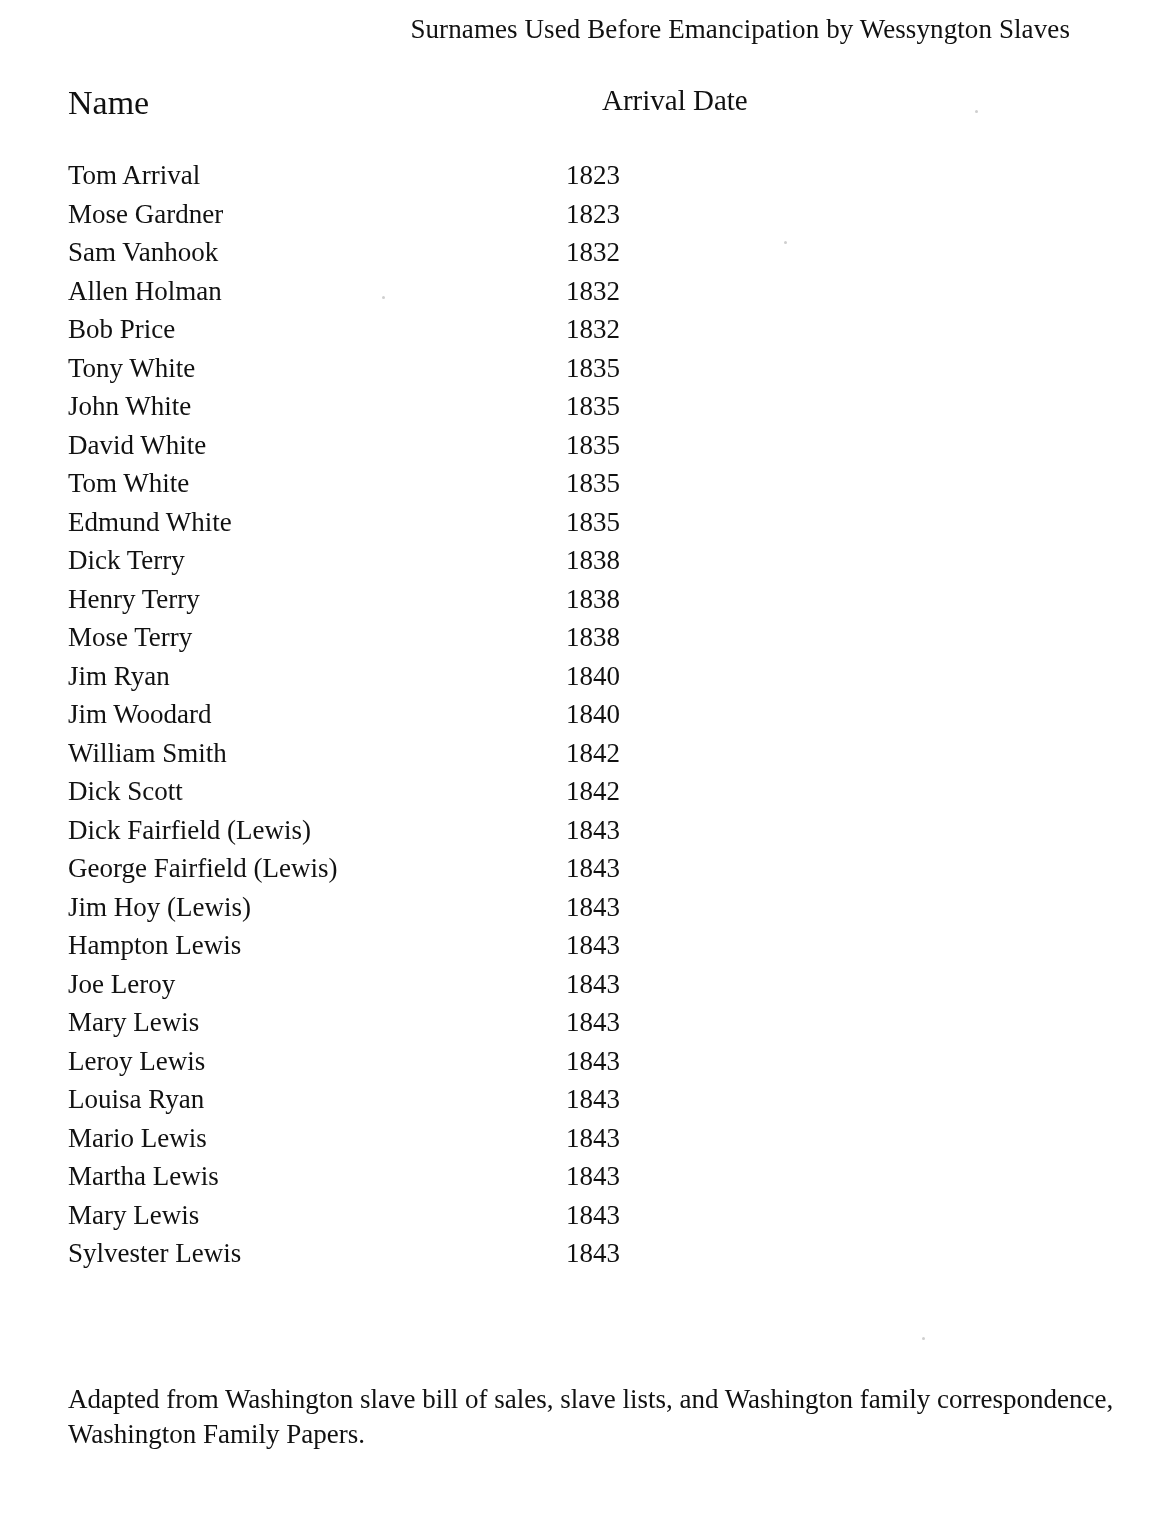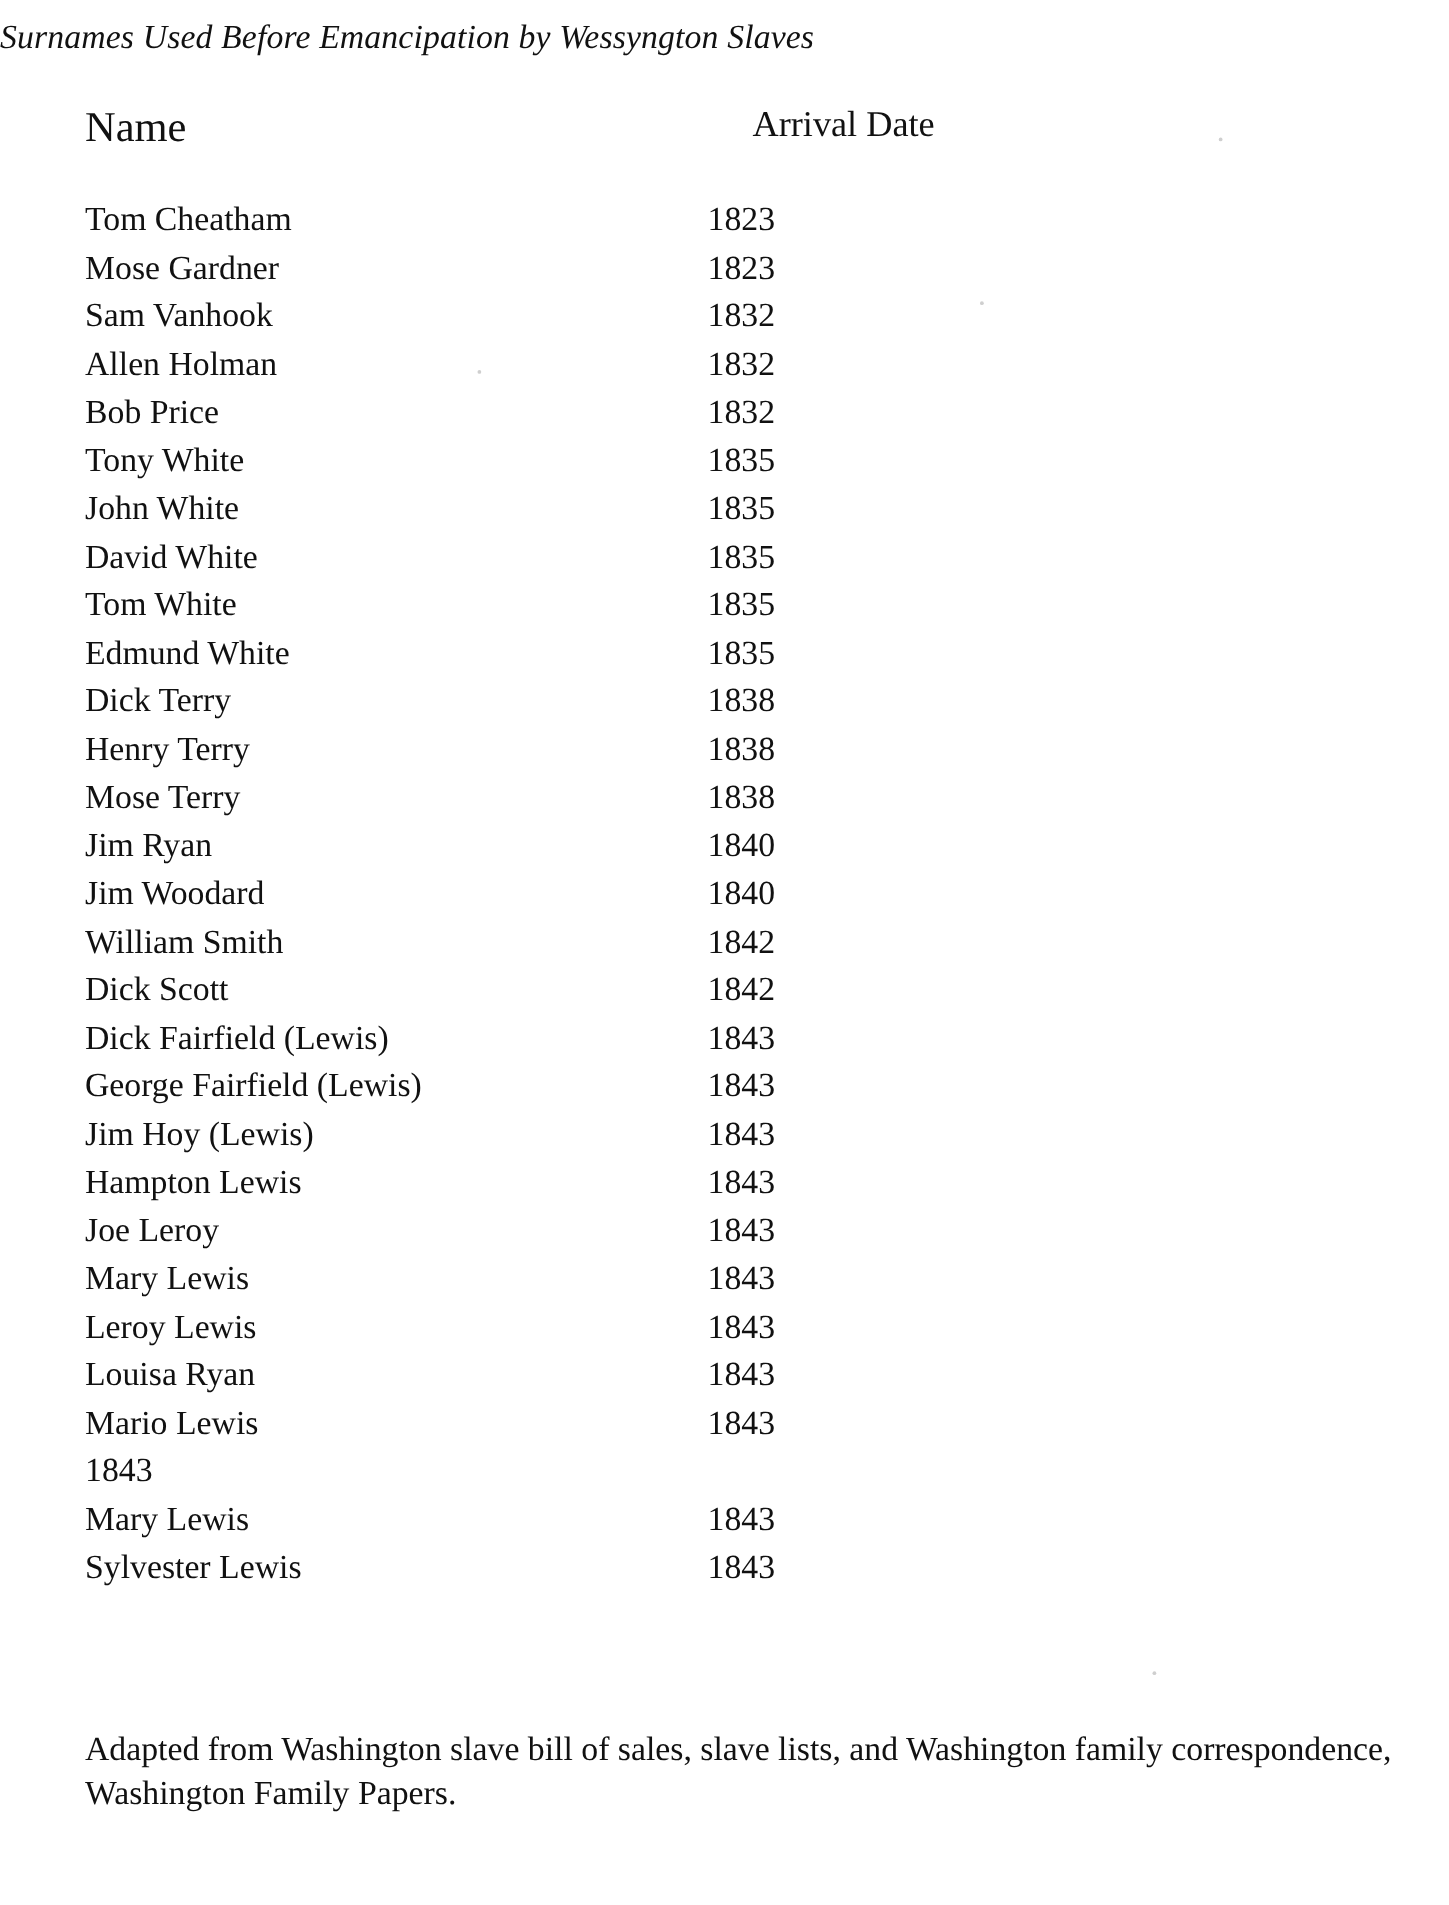--- a/index.html
+++ b/index.html
@@ -19,25 +19,24 @@
     position: relative;
     width: 1159px;
     height: 1524px;
     box-sizing: border-box;
   }
   .doc-title {
     position: absolute;
     top: 14px;
     left: 0;
     width: 1070px;
-    text-align: left;
+    text-align: right;
     font-size: 27px;
     letter-spacing: 0.1px;
     white-space: nowrap;
-    font-style: italic;
   }
   .table-wrap {
     position: absolute;
     top: 84px;
     left: 68px;
     width: 1000px;
   }
   .header-row {
     display: flex;
     margin-bottom: 40px;
@@ -90,21 +89,21 @@
 
   <div class="doc-title">Surnames Used Before Emancipation by Wessyngton Slaves</div>
 
   <div class="table-wrap">
     <div class="header-row">
       <div class="col-name">Name</div>
       <div class="col-date">Arrival Date</div>
     </div>
     <div id="rows-container">
         <div class="row">
-          <div class="cell-name">Tom Cheatham</div>
+          <div class="cell-name">Tom Arrival</div>
           <div class="cell-date">1823</div>
         </div>
         <div class="row">
           <div class="cell-name">Mose Gardner</div>
           <div class="cell-date">1823</div>
         </div>
         <div class="row">
           <div class="cell-name">Sam Vanhook</div>
           <div class="cell-date">1832</div>
         </div>
@@ -194,20 +193,21 @@
         </div>
         <div class="row">
           <div class="cell-name">Louisa Ryan</div>
           <div class="cell-date">1843</div>
         </div>
         <div class="row">
           <div class="cell-name">Mario Lewis</div>
           <div class="cell-date">1843</div>
         </div>
         <div class="row">
+          <div class="cell-name">Martha Lewis</div>
           <div class="cell-date">1843</div>
         </div>
         <div class="row">
           <div class="cell-name">Mary Lewis</div>
           <div class="cell-date">1843</div>
         </div>
         <div class="row">
           <div class="cell-name">Sylvester Lewis</div>
           <div class="cell-date">1843</div>
         </div>

